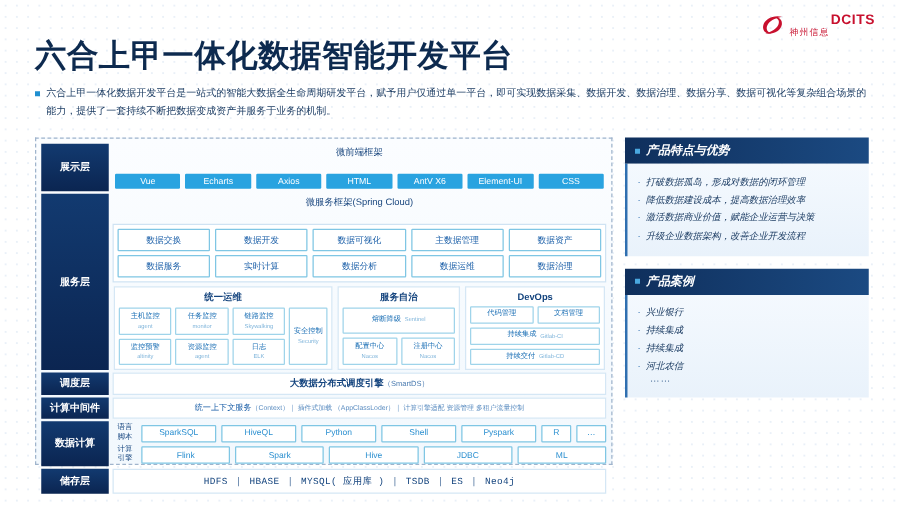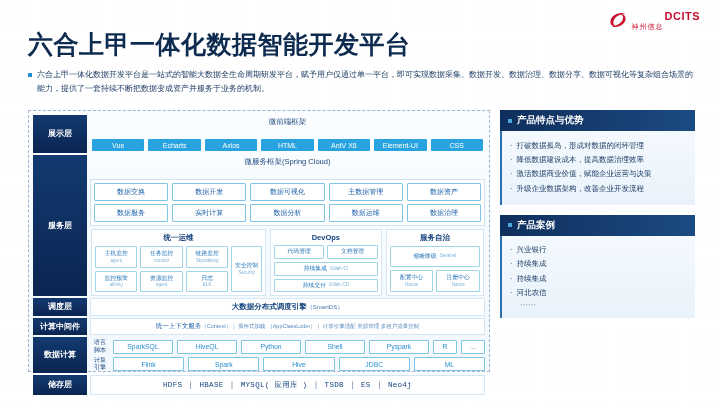--- a/index.html
+++ b/index.html
@@ -116,21 +116,21 @@
     color: #2a8fd0; font-size: 6.8px; text-align: center; padding: 2.5px 0; border-radius: 1px;
   }
   .ctag.small { flex: 0 0 24px; }
 
   .store {
     border: 1px solid #d5e7f5; background: #ffffff;
     text-align: center; font-size: 7.5px; color: #14447e; padding: 4px 0; letter-spacing: 0.3px; font-family: Liberation Mono, monospace;
   }
 
   
-  .side { position: absolute; left: 500px; top: 110px; width: 195px; }
+  .side { position: absolute; left: 500px; top: 110px; width: 195px; font-style: italic; }
   .side-card { margin-bottom: 10px; }
   .side-head {
     background: linear-gradient(90deg,#0f2f5c 0%, #1b4a82 100%);
     color: #ffffff; font-size: 9.5px; font-weight: bold;
     padding: 4px 8px; display: flex; align-items: center; gap: 5px;
   }
   .head-bullet { width: 4px; height: 4px; background: #4aa8e0; flex: 0 0 auto; }
   .side-body {
     background: linear-gradient(180deg,#f4f9fe 0%, #e9f2fb 100%);
     border-left: 2px solid #2f6fb0;
@@ -240,58 +240,58 @@
             </div>
             <div class="minicol" style="flex:0.72">
               <div class="mini tall">
                 <span class="cn">安全控制</span>
                 <span class="en">Security</span>
               </div>
             </div>
           </div>
         </div>
 
-        <div class="subpanel" style="flex:1.15">
-          <div class="subpanel-title">DevOps</div>
-          <div style="display:flex;flex-direction:column;gap:3px;flex:1">
-            <div class="minigrid">
-              <div class="mini">
-                <span class="cn">代码管理</span>
-              </div>
-              <div class="mini">
-                <span class="cn">文档管理</span>
-              </div>
-            </div>
-            <div class="mini" style="flex-direction:row;gap:3px">
-              <span class="cn">持续集成</span>
-              <span class="en">Gitlab-CI</span>
-            </div>
-            <div class="mini" style="flex-direction:row;gap:3px">
-              <span class="cn">持续交付</span>
-              <span class="en">Gitlab-CD</span>
-            </div>
-          </div>
-        </div>
-
         <div class="subpanel" style="flex:1">
           <div class="subpanel-title">服务自治</div>
           <div style="display:flex;flex-direction:column;gap:3px;flex:1">
             <div class="mini" style="flex-direction:row;gap:3px">
               <span class="cn">熔断降级</span>
               <span class="en">Sentinel</span>
             </div>
             <div class="minigrid" style="flex:1.5">
               <div class="mini">
                 <span class="cn">配置中心</span>
                 <span class="en">Nacos</span>
               </div>
               <div class="mini">
                 <span class="cn">注册中心</span>
                 <span class="en">Nacos</span>
               </div>
+            </div>
+          </div>
+        </div>
+
+        <div class="subpanel" style="flex:1.15">
+          <div class="subpanel-title">DevOps</div>
+          <div style="display:flex;flex-direction:column;gap:3px;flex:1">
+            <div class="minigrid">
+              <div class="mini">
+                <span class="cn">代码管理</span>
+              </div>
+              <div class="mini">
+                <span class="cn">文档管理</span>
+              </div>
+            </div>
+            <div class="mini" style="flex-direction:row;gap:3px">
+              <span class="cn">持续集成</span>
+              <span class="en">Gitlab-CI</span>
+            </div>
+            <div class="mini" style="flex-direction:row;gap:3px">
+              <span class="cn">持续交付</span>
+              <span class="en">Gitlab-CD</span>
             </div>
           </div>
         </div>
 
       </div>
     </div>
   </div>
 
   <div class="row">
     <div class="layer-label">调度层</div>

